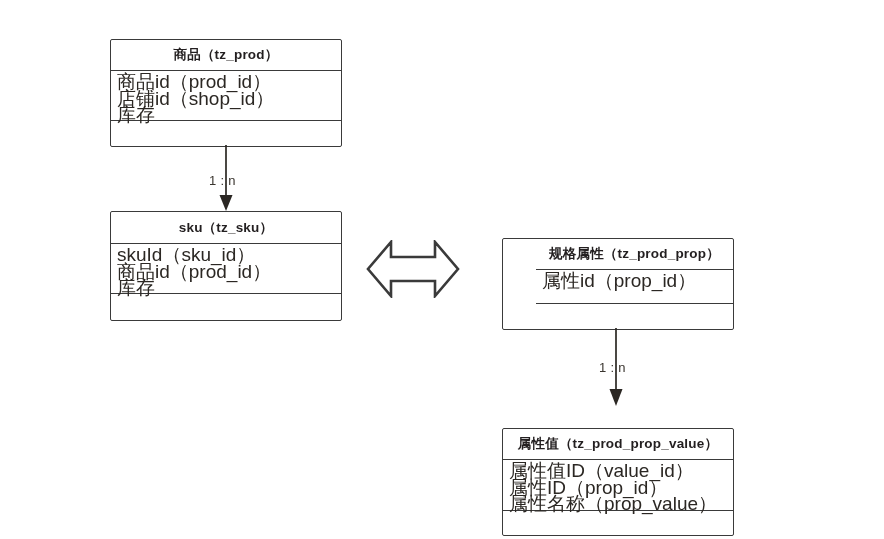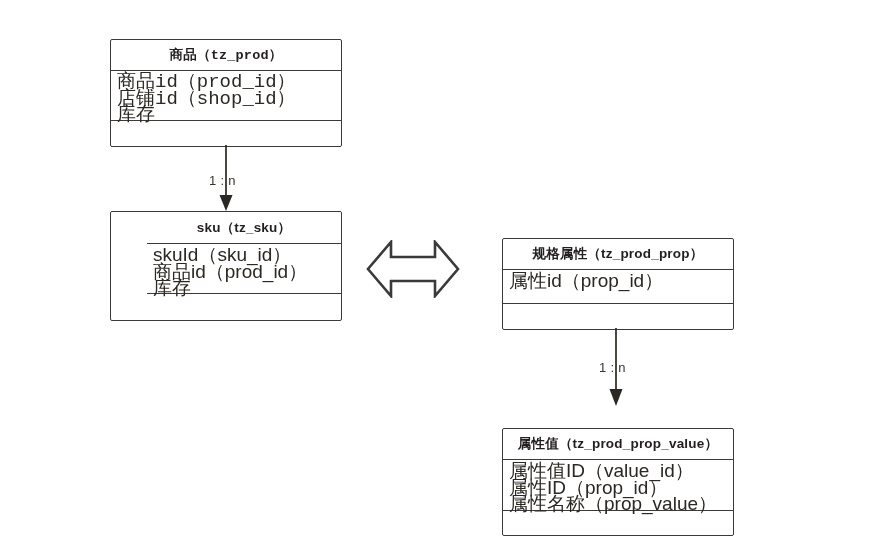--- a/index.html
+++ b/index.html
@@ -59,29 +59,29 @@
     line-height: 16.5px;
     color: #2b2723;
     white-space: nowrap;
   }
   .entity-footer {
     flex: 1 1 auto;
     min-height: 10px;
   }
 
   
-  #box-prod       { left: 110px; top: 39px;  width: 232px; height: 108px; font-family: Liberation Mono, monospace; }
+  #box-prod       { left: 110px; top: 39px;  width: 232px; height: 108px; }
   #box-prod .entity-title { height: 31px; }
   #box-prod .entity-attrs { height: 50px; }
 
-  #box-sku        { left: 110px; top: 211px; width: 232px; height: 110px; padding-left: 36px; }
+  #box-sku        { left: 110px; top: 211px; width: 232px; height: 110px; }
   #box-sku .entity-title { height: 32px; }
   #box-sku .entity-attrs { height: 50px; }
 
-  #box-prop       { left: 502px; top: 238px; width: 232px; height: 92px; }
+  #box-prop       { left: 502px; top: 238px; width: 232px; height: 92px; padding-left: 33px; }
   #box-prop .entity-title { height: 31px; }
   #box-prop .entity-attrs { height: 34px; }
 
   #box-prop-value { left: 502px; top: 428px; width: 232px; height: 108px; }
   #box-prop-value .entity-title { height: 31px; }
   #box-prop-value .entity-attrs { height: 51px; }
 
   
   .connector {
     position: absolute;

